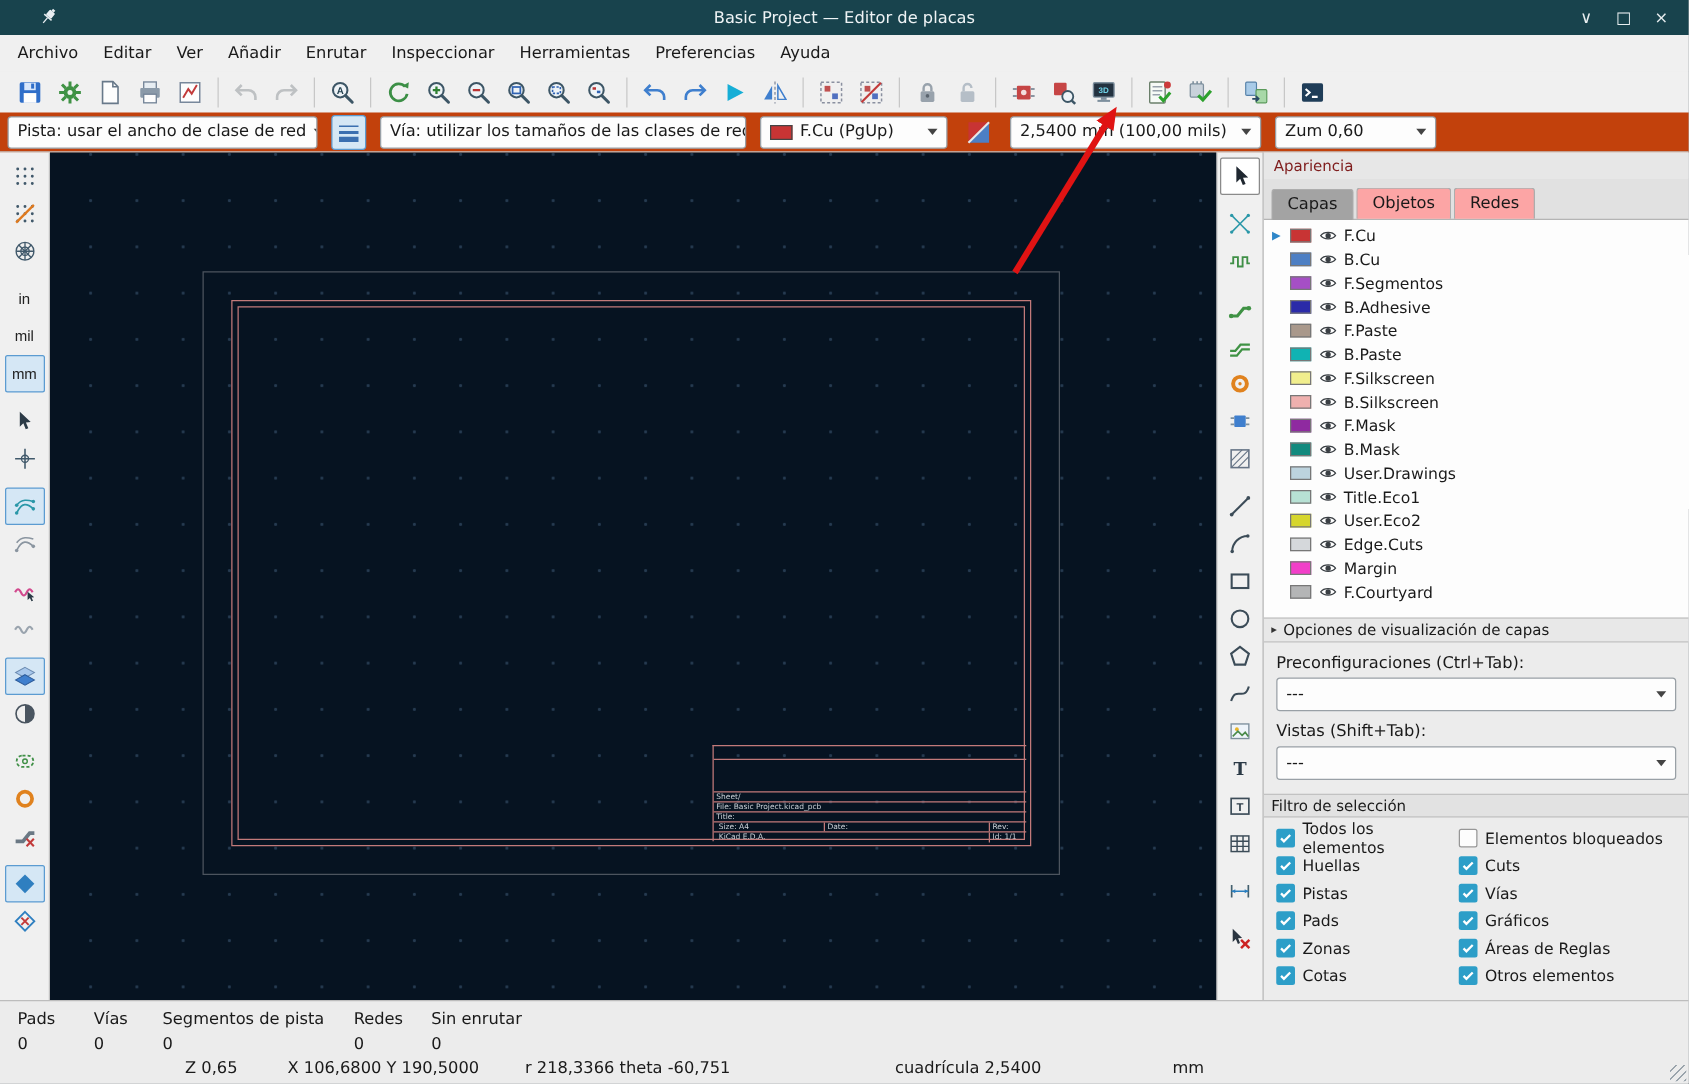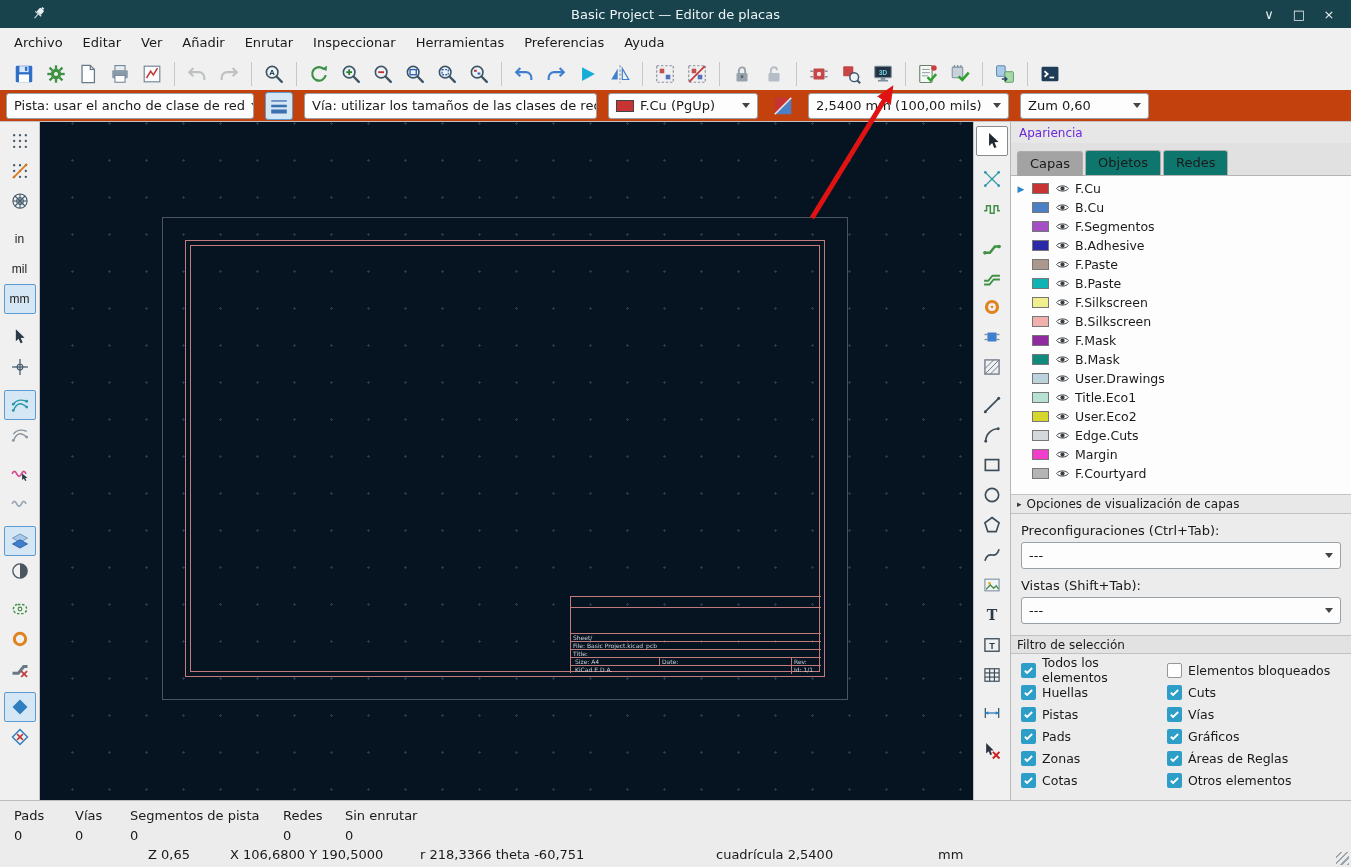--- a/index.html
+++ b/index.html
@@ -47,23 +47,23 @@
 .titleblock{position:absolute;left:530px;top:474px;width:251px;height:77px;border-left:1px solid #c27a7a;border-top:1px solid #c27a7a;
   display:flex;flex-direction:column;font-size:6px;line-height:1;color:#ccd2d8}
 .tb-row{flex:none;display:flex;align-items:center;padding-left:2px}
 .tb-row+.tb-row{border-top:1px solid #c27a7a}
 .tb-r1{height:10px}.tb-r2{height:26px}.tb-r3,.tb-r4,.tb-r5,.tb-r6{height:8px}.tb-r7{height:9px}
 .tb-cols span{display:flex;align-items:center;height:100%;padding-left:2px}
 .tb-cols .c1{width:86px}.tb-cols .c2{flex:1;border-left:1px solid #c27a7a}.tb-cols .c3{width:30px;border-left:1px solid #c27a7a}
 .rightbar{width:37px;background:#f0f0f0;border-left:1px solid #c2c2c2;display:flex;flex-direction:column;align-items:center;padding-top:4px;flex:none}
 
 .panel{width:341px;background:#ececec;border-left:1px solid #b8b8b8;display:flex;flex-direction:column;overflow:hidden;flex:none}
-.panel-caption{font-size:12px;padding:4px 8px 3px;color:#6d28d9;background:#e7e7e7}
+.panel-caption{font-size:12px;padding:4px 8px 3px;color:#7f1d1d;background:#e7e7e7}
 .tabs{display:flex;padding:6px 0 0 6px;background:#e1e1e1;border-bottom:1px solid #b4b4b4;height:33px;align-items:flex-end}
-.tab{padding:4px 12px 5px;font-size:13px;background:#0f766e;border:1px solid #adadad;border-bottom:none;margin-right:2px;border-radius:3px 3px 0 0}
+.tab{padding:4px 12px 5px;font-size:13px;background:#fca5a5;border:1px solid #adadad;border-bottom:none;margin-right:2px;border-radius:3px 3px 0 0}
 .tab.active{background:#a3a3a3;position:relative;top:1px}
 .layers{background:#fdfdfd;height:318px;overflow:hidden;padding-top:3px}
 .layer-row{display:flex;align-items:center;height:19px;padding-left:4px;gap:5px}
 .layer-arrow{width:12px;font-size:9px;color:#2e86c8;text-align:center;flex:none}
 .layer-swatch{width:17px;height:11px;border:1px solid #777;flex:none}
 .layer-eye{width:16px;height:16px;display:flex;align-items:center;justify-content:center;flex:none}
 .layer-name{font-size:12.5px}
 .layeropts{height:20px;background:#e8e8e8;border-top:1px solid #c2c2c2;border-bottom:1px solid #c2c2c2;
   display:flex;align-items:center;gap:5px;padding-left:6px;font-size:12px}
 .tri{font-size:9px;color:#333}

